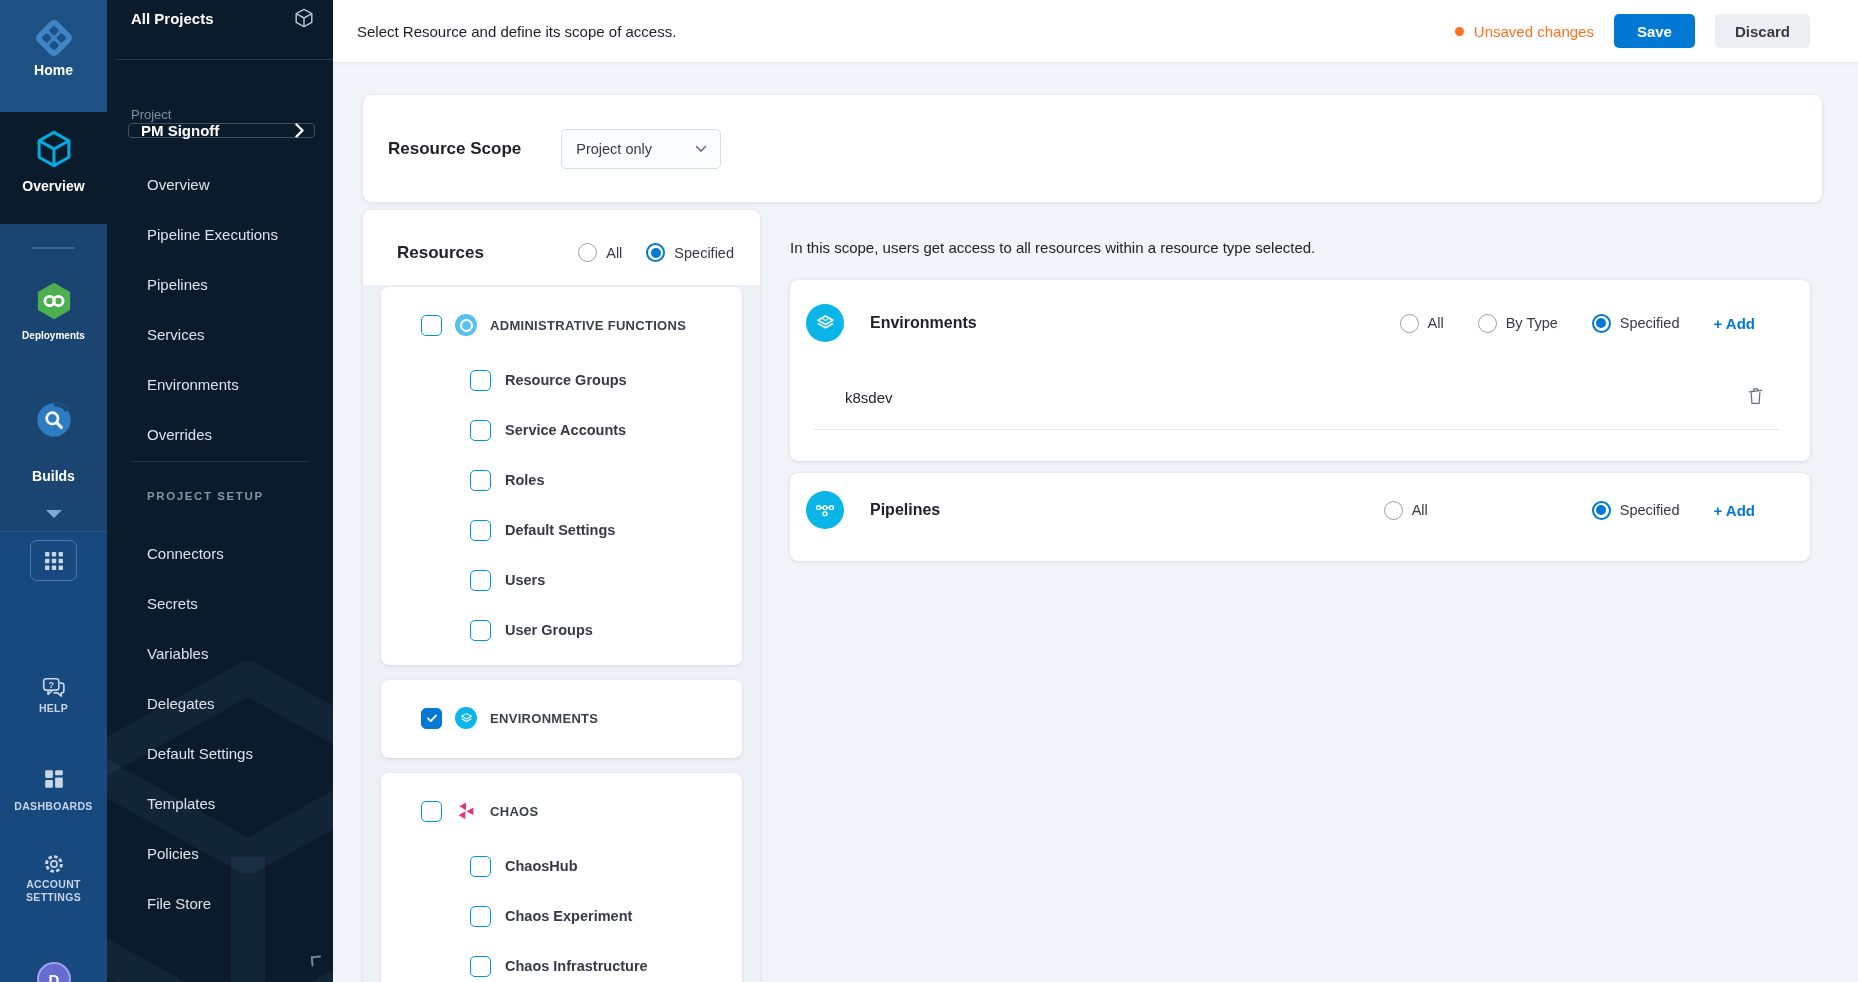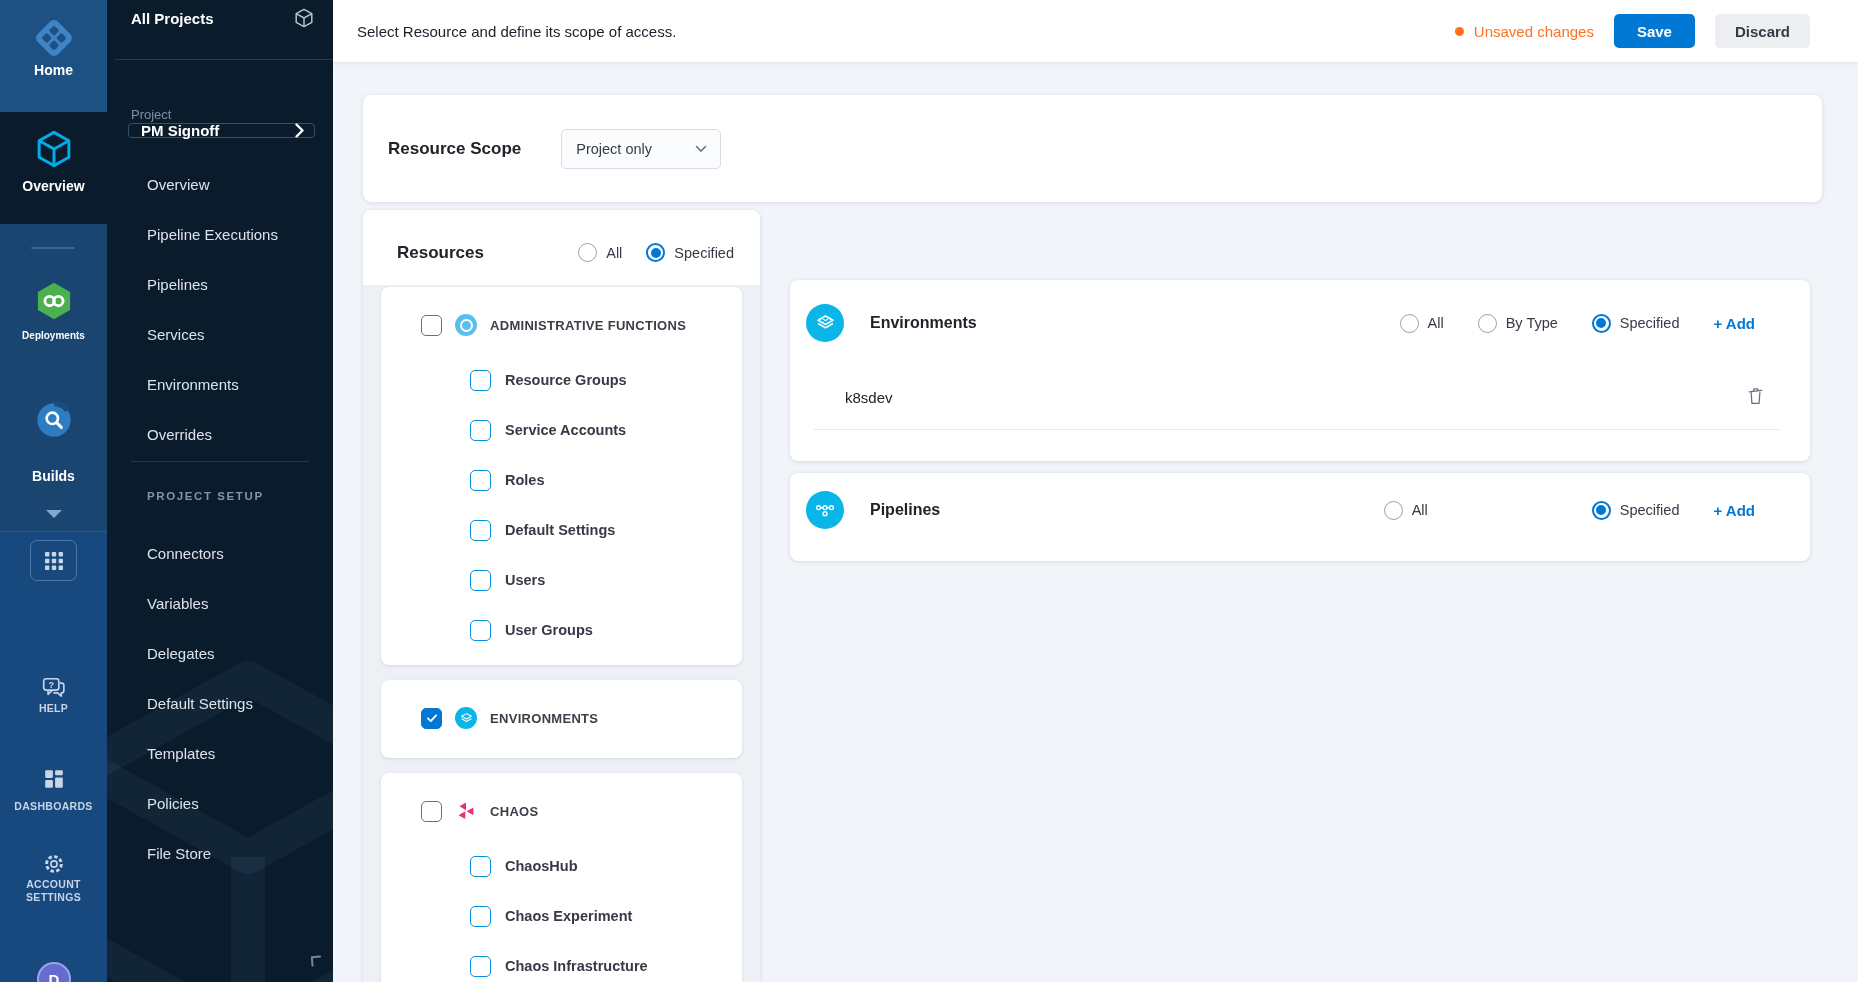--- a/index.html
+++ b/index.html
@@ -230,20 +230,21 @@
     <li class="nav-item">Services</li>
     <li class="nav-item">Environments</li>
     <li class="nav-item">Overrides</li>
   </ul>
 
   <div class="sn-div2"></div>
   <div class="nav-section">PROJECT SETUP</div>
 
   <ul class="nav-list2">
     <li class="nav-item">Connectors</li>
+    <li class="nav-item">Secrets</li>
     <li class="nav-item">Variables</li>
     <li class="nav-item">Delegates</li>
     <li class="nav-item">Default Settings</li>
     <li class="nav-item">Templates</li>
     <li class="nav-item">Policies</li>
     <li class="nav-item">File Store</li>
   </ul>
 
   <span class="sn-collapse">
     <svg width="20" height="20" viewBox="0 0 24 24" fill="none" stroke="#8b99ab" stroke-width="2.4" stroke-linecap="round" stroke-linejoin="round" transform="rotate(40)">
@@ -369,20 +370,21 @@
           </div>
           <div class="child-row">
             <span class="cb"></span>
             <span>Chaos Infrastructure</span>
           </div>
         </div>
 
       </div>
     </div>
 
+    <div class="scope-desc">In this scope, users get access to all resources within a resource type selected.</div>
 
     <div class="card env-card">
       <div class="card-head">
         <span class="circle-ic ci-38 bg-cyan">
           <svg width="21" height="21" viewBox="0 0 24 24" fill="none" stroke="#fff" stroke-width="1.9" stroke-linejoin="round">
             <path d="M12 3.5 L20.5 8.25 L12 13 L3.5 8.25 Z"></path>
             <path d="M3.5 12 L12 16.75 L20.5 12"></path>
             <path d="M9 7 l3 1.7 l3 -1.7" stroke-width="1.3"></path>
           </svg>
         </span>

